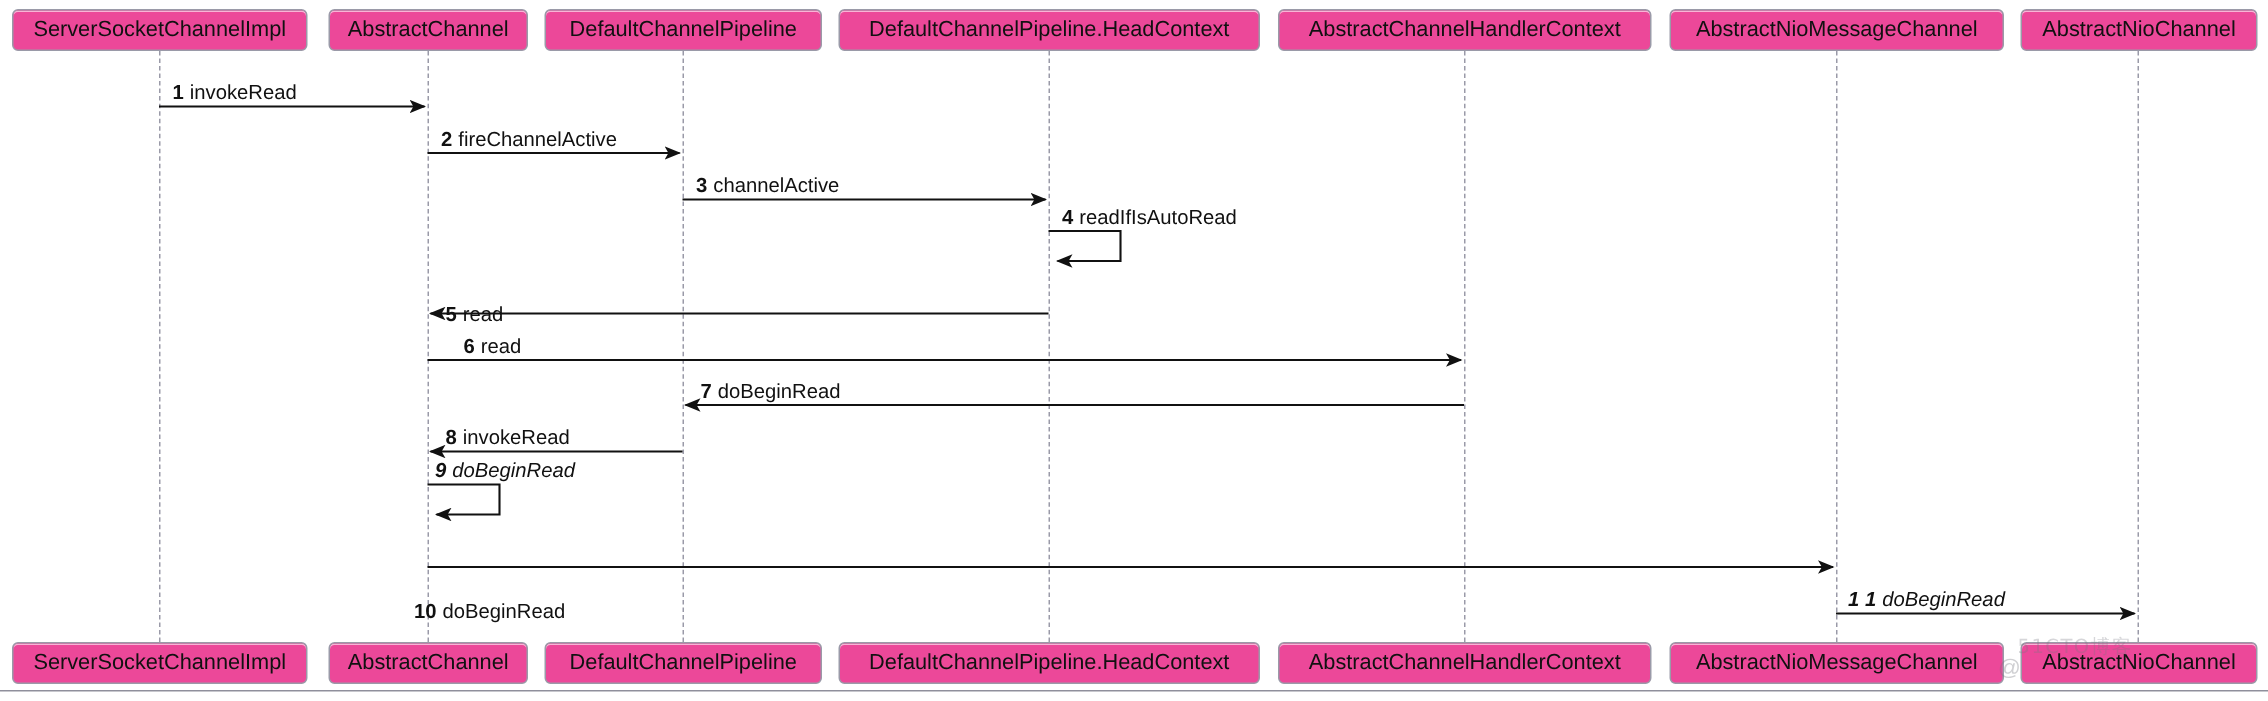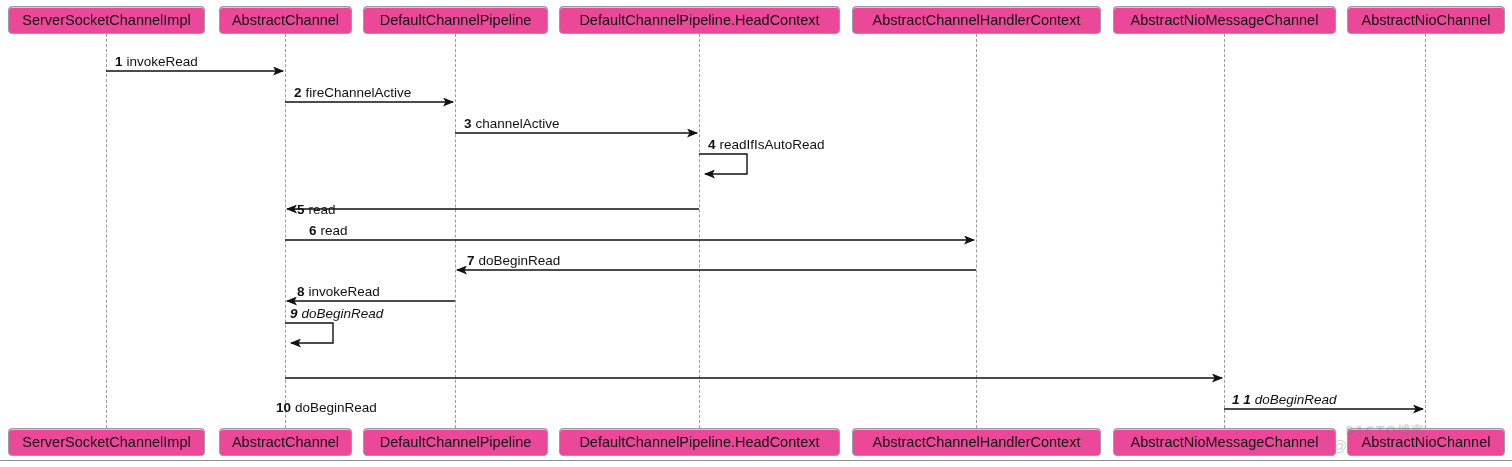--- a/index.html
+++ b/index.html
@@ -178,15 +178,15 @@
         <span class="participant-label">AbstractNioMessageChannel</span>
       </div>
       <div class="participant-box" style="left: 1347px; width: 158px; top: 428px;">
         <span class="participant-label">AbstractNioChannel</span>
       </div>
     </div>
 
   <div class="footer-rule" id="footer-rule" style="top: 460px;"></div>
 
   <span class="watermark-at" id="wm-at" style="left: 1332px; top: 437px;">@</span>
-  <span class="watermark" id="wm-text" style="left: 1345px; top: 422px; font-weight: bold;">51CTO博客</span>
+  <span class="watermark" id="wm-text" style="left: 1345px; top: 422px;">51CTO博客</span>
 
 </div>
 
 </body></html>

